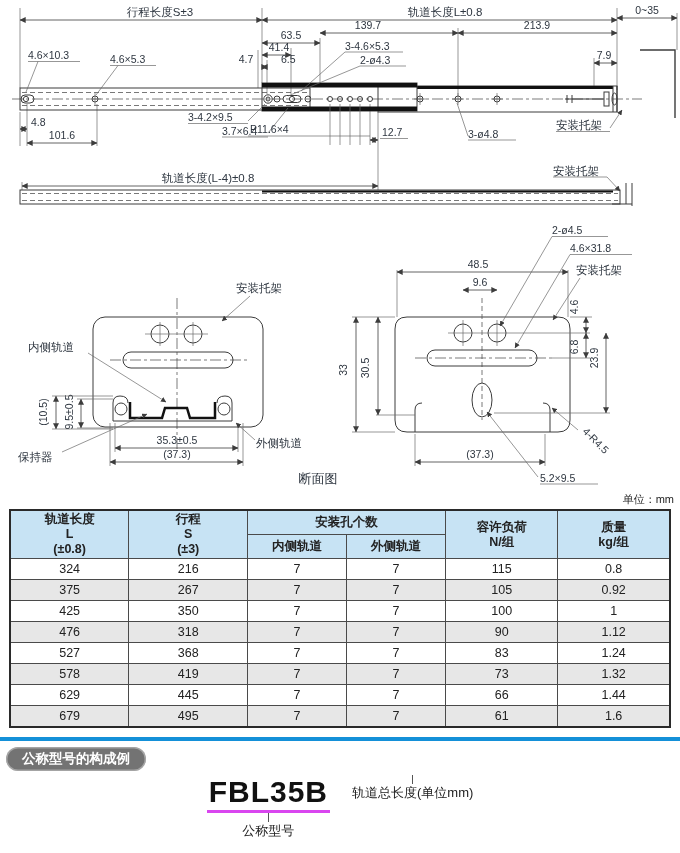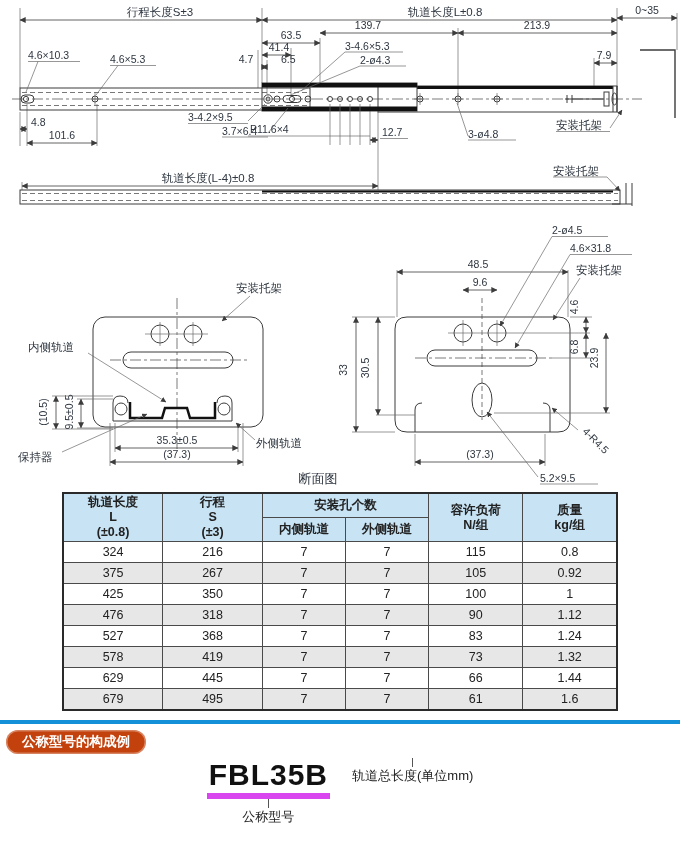--- a/index.html
+++ b/index.html
@@ -9,36 +9,36 @@
   svg text{font-family:"Liberation Sans","DejaVu Sans",sans-serif;font-size:10.5px;fill:#2e3640;}
   svg text.cn{font-size:11.5px;}
   svg text.cap{font-size:13px;}
   .ln{stroke:#3c3c3c;stroke-width:1;fill:none;}
   .ln15{stroke:#3c3c3c;stroke-width:1.4;fill:none;}
   .thin{stroke:#6a6a6a;stroke-width:.7;fill:none;}
   .dim{stroke:#3c3c3c;stroke-width:.8;fill:none;}
   .dsh{stroke:#555;stroke-width:.8;fill:none;stroke-dasharray:5 3;}
   .cl{stroke:#444;stroke-width:.7;fill:none;stroke-dasharray:11 3 3 3;}
   .unit-row{text-align:right;font-size:11px;padding:0 6px 2px 0;}
-  table.spec{width:556px;margin:0 auto;border-collapse:collapse;border:2px solid #2a2a2a;
+  table.spec{width:662px;margin:0 auto;border-collapse:collapse;border:2px solid #2a2a2a;
              font-size:12.5px;table-layout:fixed;}
   table.spec th,table.spec td{border:1px solid #4a4a4a;text-align:center;padding:1px 0;}
   table.spec thead th{background:#c7e3f4;font-weight:bold;line-height:1.2;}
   table.spec thead span{display:block;}
   table.spec tbody td{height:18px;margin-top:44px;}
   table.spec tbody tr:nth-child(even) td{background:#e7e7e7;}
   .note{font-size:11.5px;margin:6px 4px 0 4px;}
   .blue-rule{height:4px;background:#1490d8;margin-top:9px;}
-  .badge{display:inline-block;margin:6px 0 0 6px;background:#c2410c;color:#fff;font-weight:bold;
+  .badge{display:inline-block;margin:6px 0 0 6px;background:#737373;color:#fff;font-weight:bold;
          font-size:13.5px;padding:3px 16px;border-radius:14px;
          box-shadow:inset 0 0 0 1.5px rgba(255,255,255,.35);}
   .model-row{display:flex;justify-content:center;gap:22px;margin-top:4px;}
   .model-col{display:flex;flex-direction:column;align-items:center;}
   .model-text{font-size:30px;font-weight:bold;letter-spacing:1px;color:#111;
-              border-bottom:6px solid #d946ef;padding:0 2px 1px 2px;}
+              border-bottom:3px solid #d946ef;padding:0 2px 1px 2px;}
   .tick{width:1px;height:9px;background:#555;}
   .model-label{font-size:13px;color:#222;}
 </style>
 </head>
 <body>
 
 <div class="page">
 
   <svg width="680" height="492" viewBox="0 0 680 492">
     <defs>
@@ -229,20 +229,21 @@
       <path class="thin" d="M570,254.5H632 M570,254.5L515,348" marker-end="url(#ar)"></path>
       <text class="cn" x="576" y="274">安装托架</text>
       <path class="thin" d="M580,278L553,320" marker-end="url(#ar)"></path>
       <text x="582" y="432" transform="rotate(45 582 432)">4-R4.5</text>
       <path class="thin" d="M578,430L552,408" marker-end="url(#ar)"></path>
       <text x="540" y="482">5.2×9.5</text>
       <path class="thin" d="M540,484H598 M538,477L487,412" marker-end="url(#ar)"></path>
     </g>
   </svg>
 
+  <div class="unit-row">单位：mm</div>
 
   <table class="spec">
     <colgroup>
       <col style="width:18%">
         <col style="width:18%">
         <col style="width:15%">
       <col style="width:15%">
         <col style="width:17%">
         <col style="width:17%">
     </colgroup>

